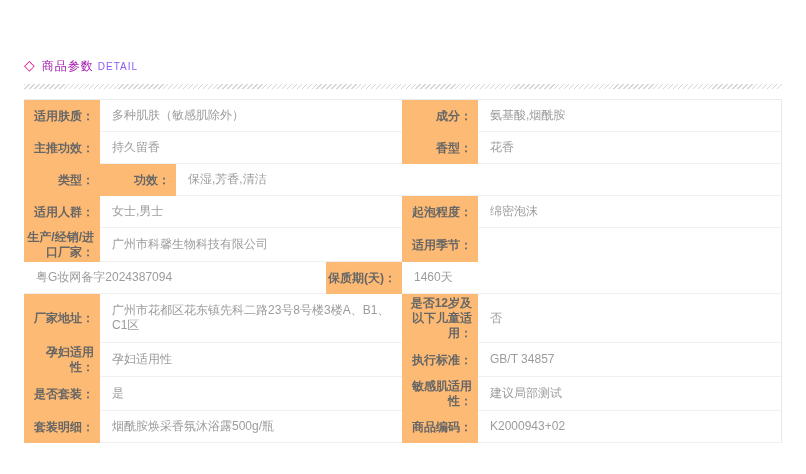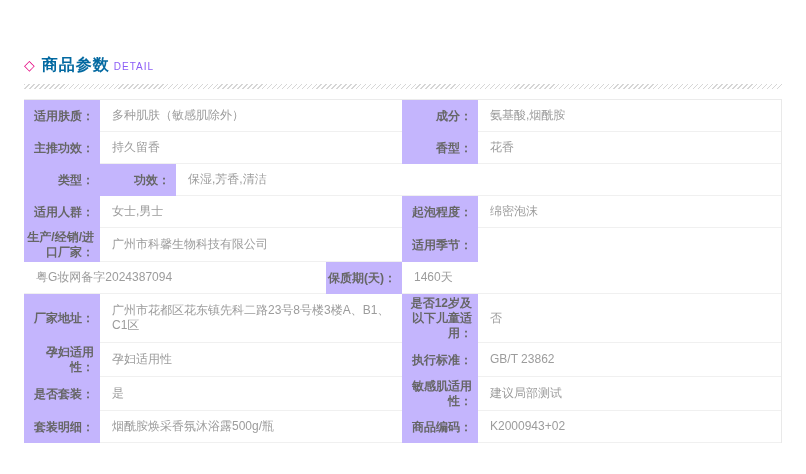--- a/index.html
+++ b/index.html
@@ -18,23 +18,23 @@
     align-items: baseline;
     line-height: 20px;
   }
   .diamond {
     color: #e4007f;
     font-size: 14px;
     font-weight: bold;
     margin-right: 7px;
   }
   .section-title {
-    color: #0369a1;
-    font-size: 16px;
-    font-weight: bold;
+    color: #a21caf;
+    font-size: 12px;
+    font-weight: normal;
     letter-spacing: 1px;
   }
   .section-subtitle {
     color: #8b5cf6;
     font-size: 10px;
     margin-left: 4px;
     letter-spacing: 1px;
   }
 
   
@@ -60,21 +60,21 @@
     min-height: 32px;
   }
   .cell {
     display: flex;
     align-items: center;
     font-size: 12px;
   }
   .cell.label {
     width: 76px;
     flex: 0 0 76px;
-    background: #c4b5fd;
+    background: #fdba74;
     color: #666666;
     font-weight: bold;
     justify-content: flex-end;
     text-align: right;
     padding: 2px 6px 2px 2px;
     line-height: 15px;
   }
   .cell.value {
     color: #9c9c9c;
     border-bottom: 1px solid #f0f0f0;
@@ -146,21 +146,21 @@
     <div class="cell label">厂家地址：</div>
     <div class="cell value left-val">广州市花都区花东镇先科二路23号8号楼3楼A、B1、C1区</div>
     <div class="cell label">是否12岁及以下儿童适用：</div>
     <div class="cell value right-val">否</div>
   </div>
 
   <div class="spec-row">
     <div class="cell label">孕妇适用性：</div>
     <div class="cell value left-val">孕妇适用性</div>
     <div class="cell label">执行标准：</div>
-    <div class="cell value right-val">GB/T 23862</div>
+    <div class="cell value right-val">GB/T 34857</div>
   </div>
 
   <div class="spec-row">
     <div class="cell label">是否套装：</div>
     <div class="cell value left-val">是</div>
     <div class="cell label">敏感肌适用性：</div>
     <div class="cell value right-val">建议局部测试</div>
   </div>
 
   <div class="spec-row">

